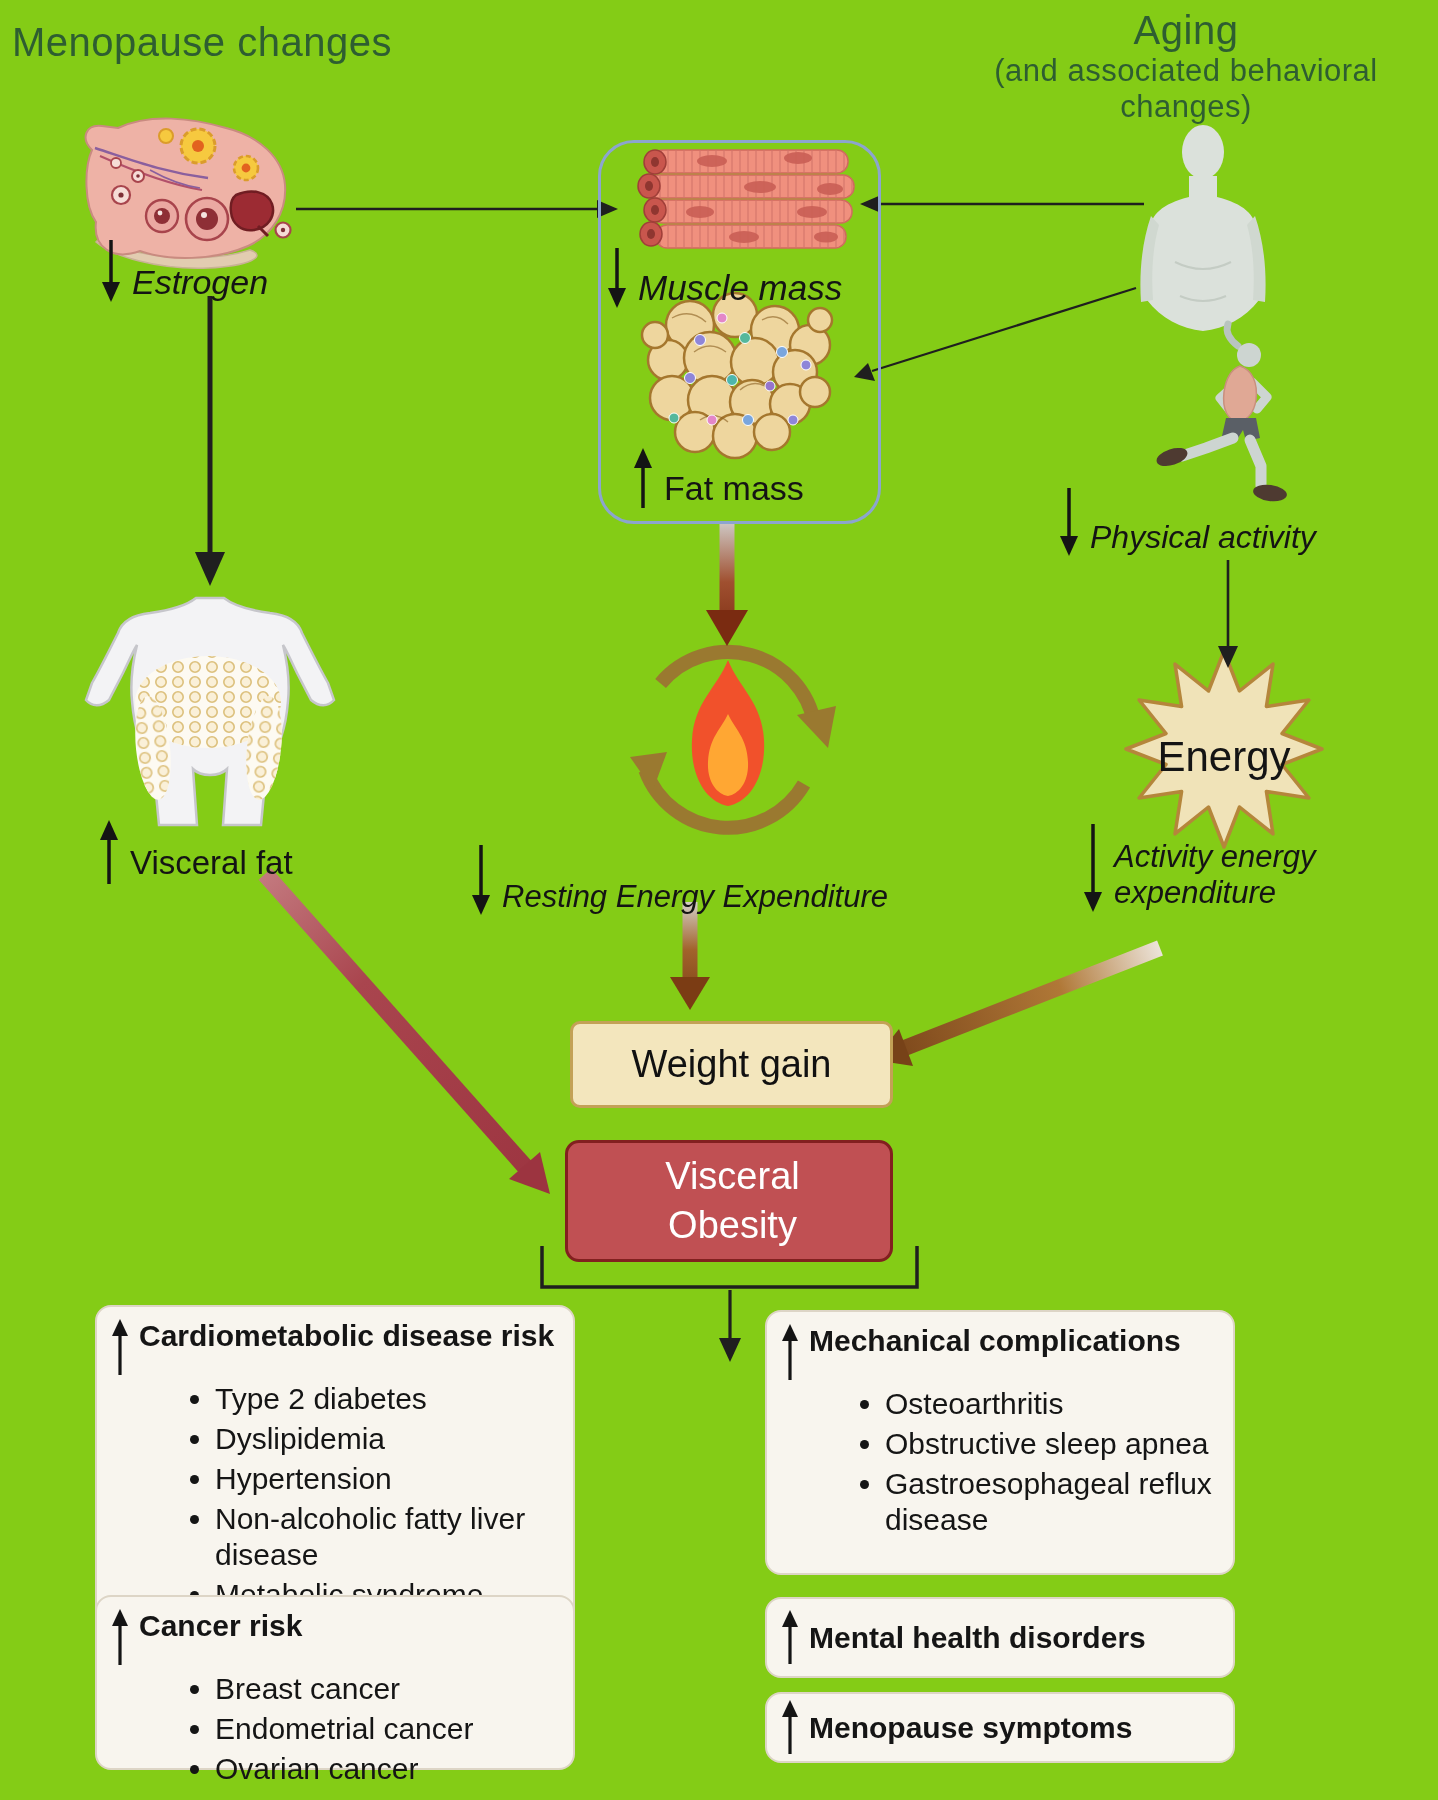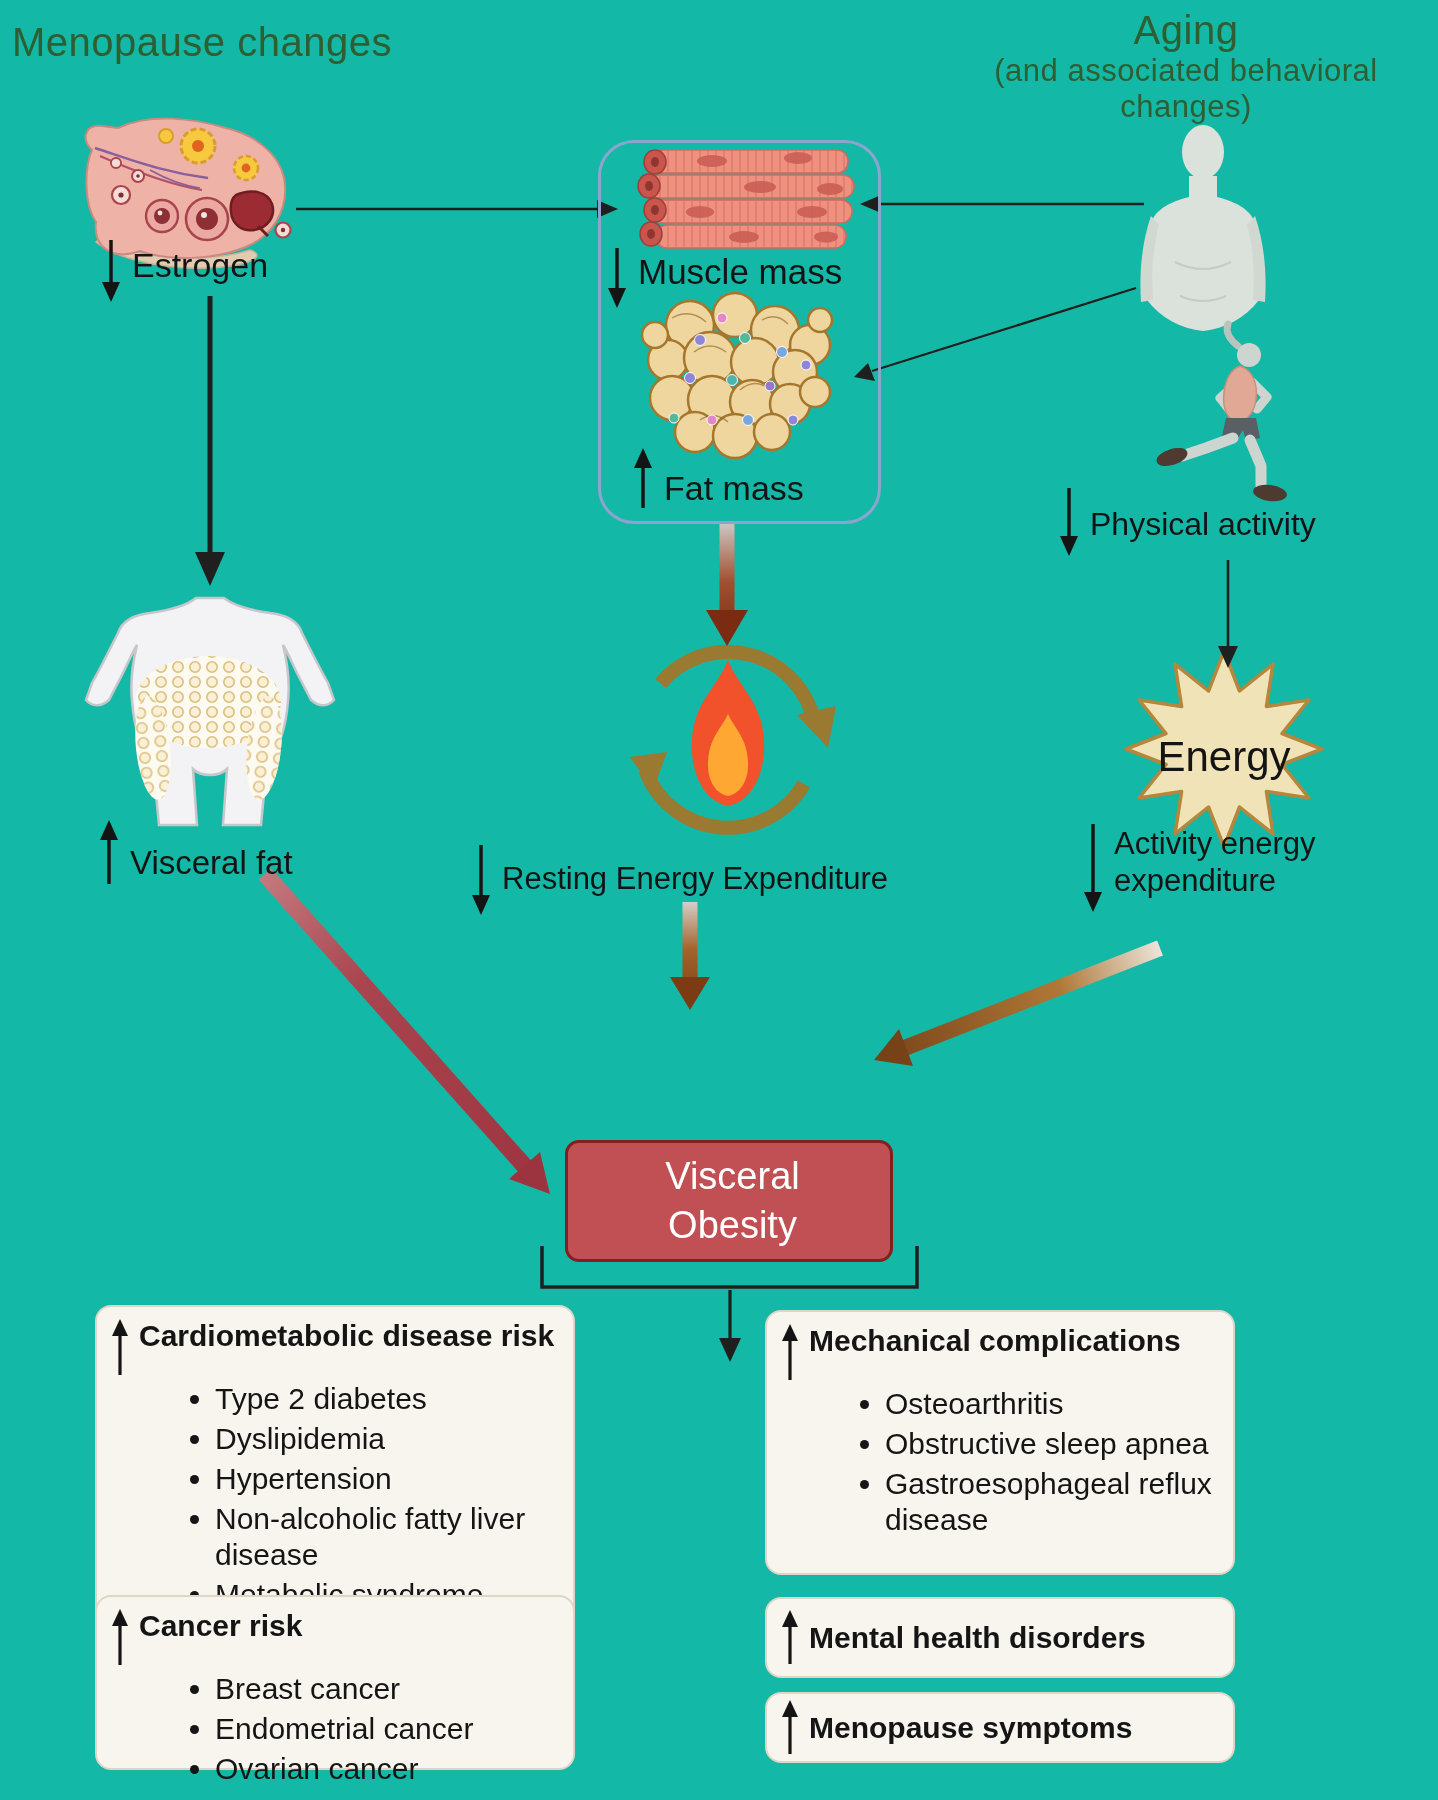--- a/index.html
+++ b/index.html
@@ -1,22 +1,22 @@
 <!DOCTYPE html>
 <html><head>
 <meta charset="utf-8">
 <style>
   html,body{margin:0;padding:0;background:#ffffff;font-family:"Liberation Sans",sans-serif;}
-  #canvas{position:relative;width:1438px;height:1800px;background:#14b8a6;overflow:hidden;color:#151515;}
+  #canvas{position:relative;width:1438px;height:1800px;background:#84cc16;overflow:hidden;color:#151515;}
   svg{display:block;}
   #art{position:absolute;left:0;top:0;}
   .title{position:absolute;color:#2e5e31;font-size:40px;letter-spacing:.5px;}
   .subtitle{font-size:31px;line-height:1.16;}
   .lbl{position:absolute;display:flex;gap:10px;white-space:nowrap;color:#141414;}
-  .lbl.down{align-items:flex-start;}
+  .lbl.down{align-items:flex-end;font-style:italic;}
   .lbl.up{align-items:flex-end;}
   .lbl .txt{display:block;}
   .bluebox{position:absolute;left:598px;top:140px;width:277px;height:378px;border:3px solid #8ca5ce;border-radius:36px;background:transparent;}
   .node{position:absolute;display:flex;flex-direction:column;align-items:center;justify-content:center;text-align:center;box-sizing:border-box;}
   #weight-gain{left:570px;top:1021px;width:323px;height:87px;background:#f3e6bd;border:3px solid #c3a156;border-radius:10px;font-size:38px;color:#111;}
   #visceral-obesity{left:565px;top:1140px;width:328px;height:122px;background:#c05053;border:3px solid #82201f;border-radius:14px;font-size:38px;color:#ffffff;line-height:1.28;padding-left:7px;}
   .obox{position:absolute;background:#f8f5ee;border:2px solid #ddd5c6;border-radius:16px;padding:12px 14px;box-sizing:border-box;}
   .trow{display:flex;gap:10px;align-items:flex-start;font-weight:bold;font-size:30px;line-height:1.1;}
   .trow.center{align-items:center;height:100%;}
   .obox ul{margin:4px 0 0 0;padding-left:104px;font-size:30px;line-height:1.2;}
@@ -308,20 +308,23 @@
     <svg width="22" height="90" viewBox="0 0 22 90">
         <line x1="11" y1="2" x2="11" y2="72" stroke="#141414" stroke-width="3.5"></line>
         <polygon points="11,90 2,70 20,70" fill="#141414"></polygon>
       </svg>
     <span class="txt" style="line-height:1.18;margin-top:4px;">
       <span style="display:block;">Activity energy</span>
       <span style="display:block;">expenditure</span>
     </span>
   </div>
 
+  <div class="node" id="weight-gain">
+    <span>Weight gain</span>
+  </div>
 
   <div class="node" id="visceral-obesity">
     <span>Visceral</span>
     <span>Obesity</span>
   </div>
 
   <div class="obox" id="cardio-box">
     <div class="trow">
       <svg width="18" height="58" viewBox="0 0 18 58">
           <line x1="9" y1="56" x2="9" y2="14" stroke="#141414" stroke-width="3.2"></line>

